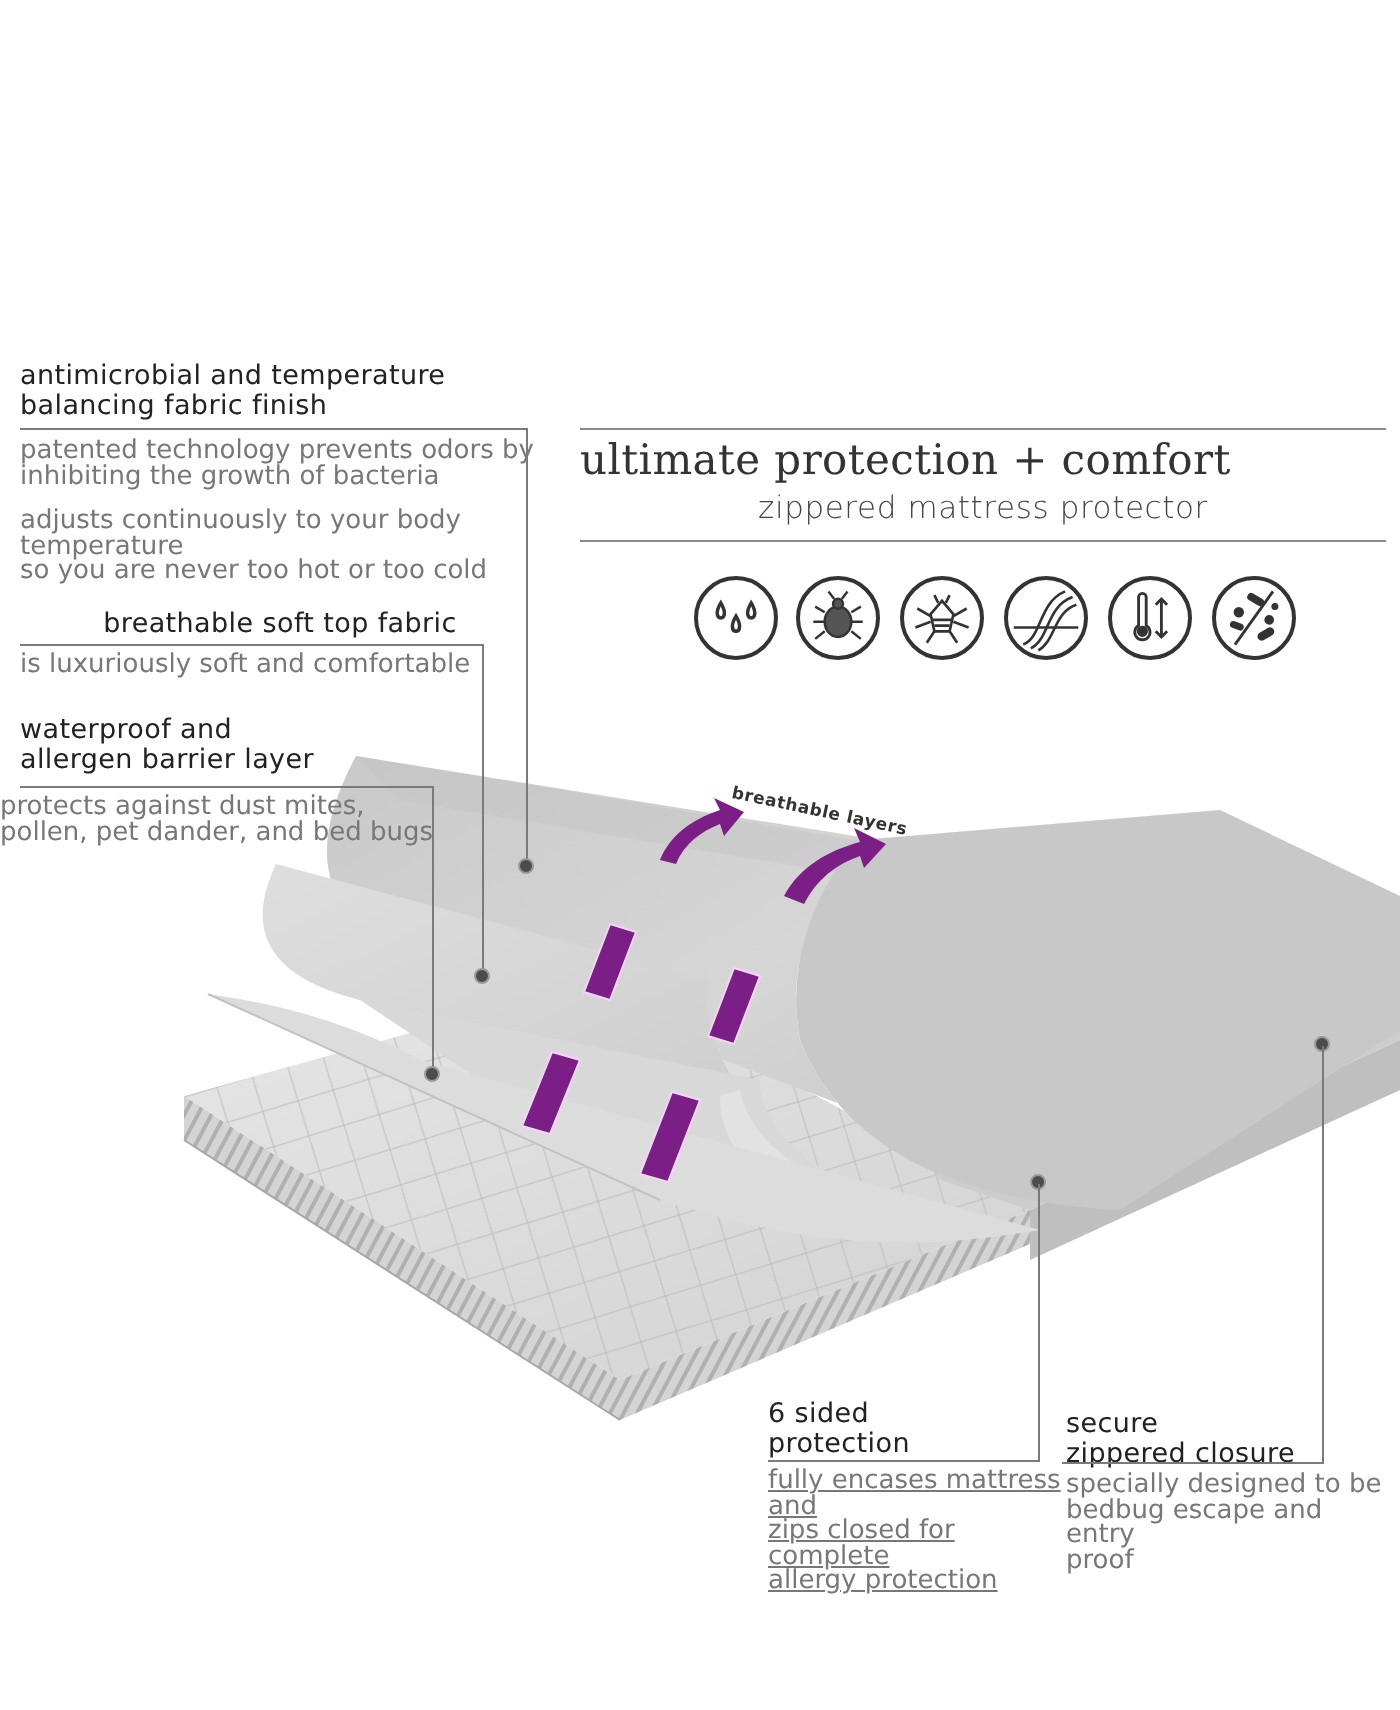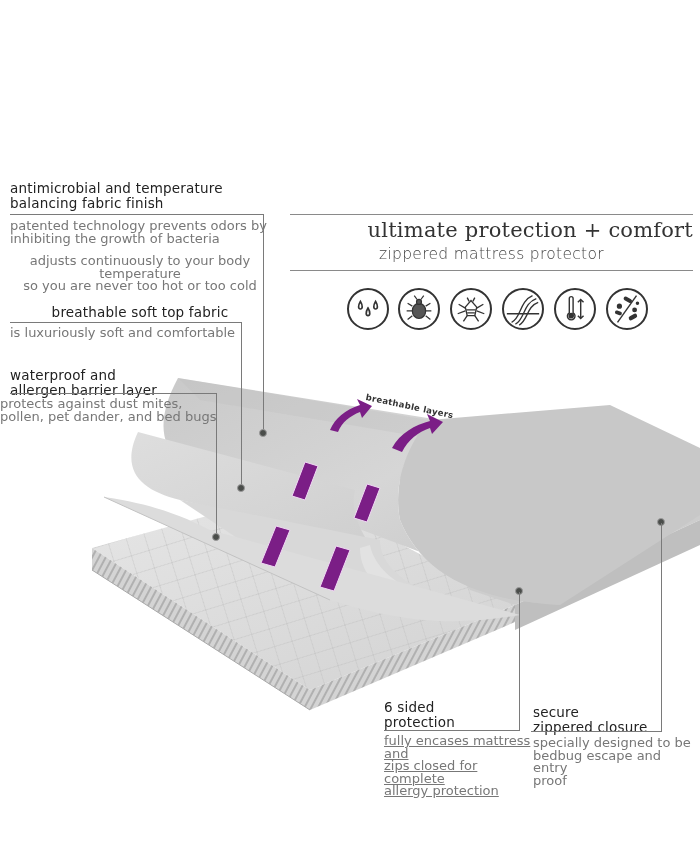--- a/index.html
+++ b/index.html
@@ -4,21 +4,21 @@
 <style>
   html, body { margin:0; padding:0; background:#ffffff; }
   body { width:700px; height:855px; position:relative; overflow:hidden; font-family:"DejaVu Sans", sans-serif; color:#2b2b2b; }
   .abs { position:absolute; }
   .feature-title { font-family:"DejaVu Sans", sans-serif; font-size:13.5px; line-height:15px; color:#222; letter-spacing:0.2px; white-space:pre-line; }
   .feature-desc { font-family:"DejaVu Sans", sans-serif; font-size:13px; line-height:12.5px; color:#777; white-space:pre-line; }
   .rule { position:absolute; height:0; border-top:1.5px solid #8a8a8a; }
   .vline { position:absolute; width:0; border-left:1.3px solid #7a7a7a; }
   .hline { position:absolute; height:0; border-top:1.3px solid #7a7a7a; }
   .dot { position:absolute; width:8px; height:8px; border-radius:50%; background:#4a4d4a; border:1px solid #9a9a9a; box-sizing:border-box; }
-  .headline { font-family:"DejaVu Serif", serif; font-size:21px; color:#333; text-align:right; letter-spacing:0.2px; }
+  .headline { font-family:"DejaVu Serif", serif; font-size:21px; color:#333; text-align:left; letter-spacing:0.2px; }
   .subline { font-family:"DejaVu Sans", sans-serif; font-size:15.5px; color:#444; text-align:center; letter-spacing:0.3px; font-weight:300; }
   .icon-circle { position:absolute; width:42px; height:42px; border:2.2px solid #333; border-radius:50%; box-sizing:border-box; background:#fff; }
   .icon-circle svg { width:100%; height:100%; display:block; }
   .diagram { position:absolute; left:0; top:0; width:700px; height:855px; }
   .arrow-label { position:absolute; font-family:"DejaVu Sans", sans-serif; font-weight:bold; font-size:8.5px; color:#333; transform:rotate(12deg); transform-origin:left top; letter-spacing:0.3px; }
 </style>
 </head>
 <body>
 
 <svg class="diagram" viewBox="0 0 700 855" xmlns="http://www.w3.org/2000/svg">
@@ -150,32 +150,32 @@
     <circle cx="31" cy="14" r="1.1"></circle>
   </g>
     </svg>
 </div>
 
 <div class="abs feature-title" style="left:10px; top:181px; width:260px;">antimicrobial and temperature
 balancing fabric finish</div>
 <div class="hline" style="left:10px; top:214px; width:254px;"></div>
 <div class="abs feature-desc" style="left:10px; top:220px; width:260px;">patented technology prevents odors by
 inhibiting the growth of bacteria</div>
-<div class="abs feature-desc" style="left:10px; top:255px; width:260px;text-align:center;">adjusts continuously to your body temperature
+<div class="abs feature-desc" style="left:10px; top:255px; width:260px;">adjusts continuously to your body temperature
 so you are never too hot or too cold</div>
 <div class="vline" style="left:263px; top:214px; height:218px;"></div>
 <div class="dot" style="left:259px; top:429px;"></div>
 
 <div class="abs feature-title" style="left:10px; top:305px; width:260px;text-align:center;">breathable soft top fabric</div>
 <div class="hline" style="left:10px; top:322px; width:232px;"></div>
 <div class="abs feature-desc" style="left:10px; top:327px; width:260px;">is luxuriously soft and comfortable</div>
 <div class="vline" style="left:241px; top:322px; height:165px;"></div>
 <div class="dot" style="left:237px; top:484px;"></div>
 
-<div class="abs feature-title" style="left:10px; top:368px; width:260px;">waterproof and
+<div class="abs feature-title" style="left:10px; top:358px; width:260px;">waterproof and
 allergen barrier layer</div>
 <div class="hline" style="left:10px; top:393px; width:207px;"></div>
 <div class="abs feature-desc" style="left:0; top:398px; width:260px;">protects against dust mites,
 pollen, pet dander, and bed bugs</div>
 <div class="vline" style="left:216px; top:393px; height:144px;"></div>
 <div class="dot" style="left:212px; top:533px;"></div>
 
 <div class="arrow-label" style="left:367px; top:392px;">breathable layers</div>
 
 <div class="dot" style="left:515px; top:587px;"></div>

